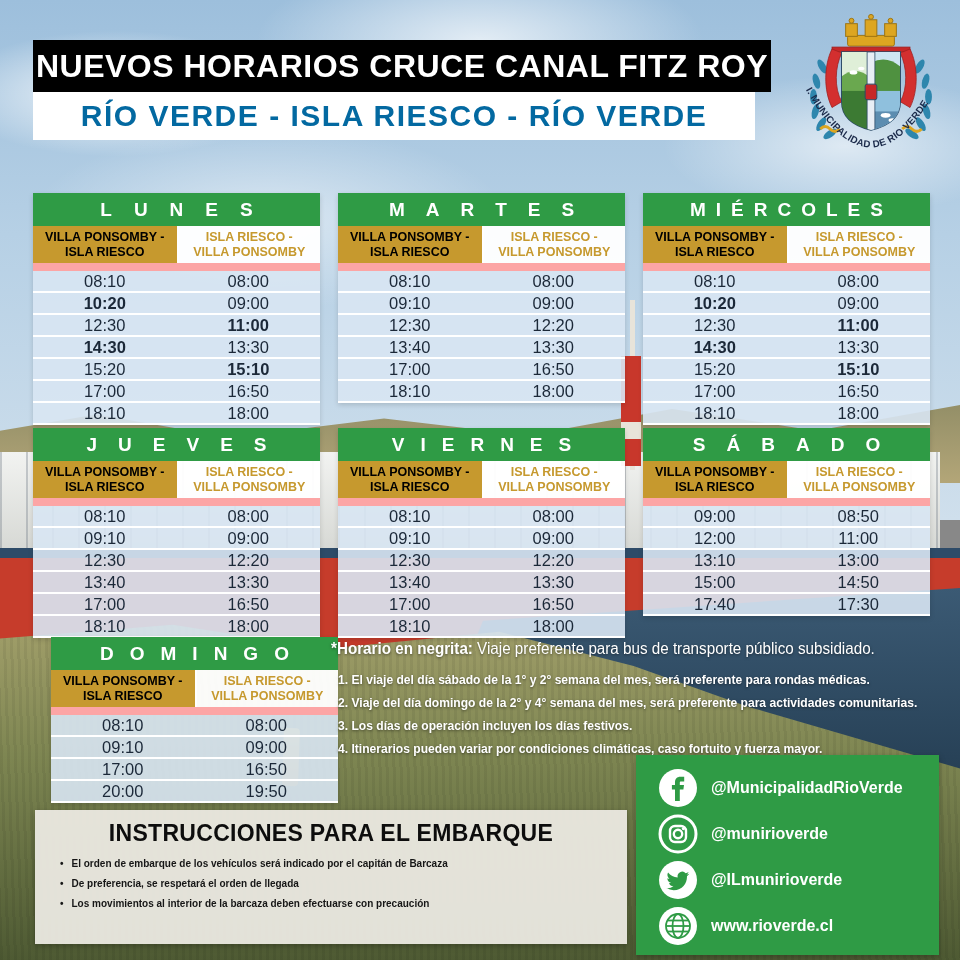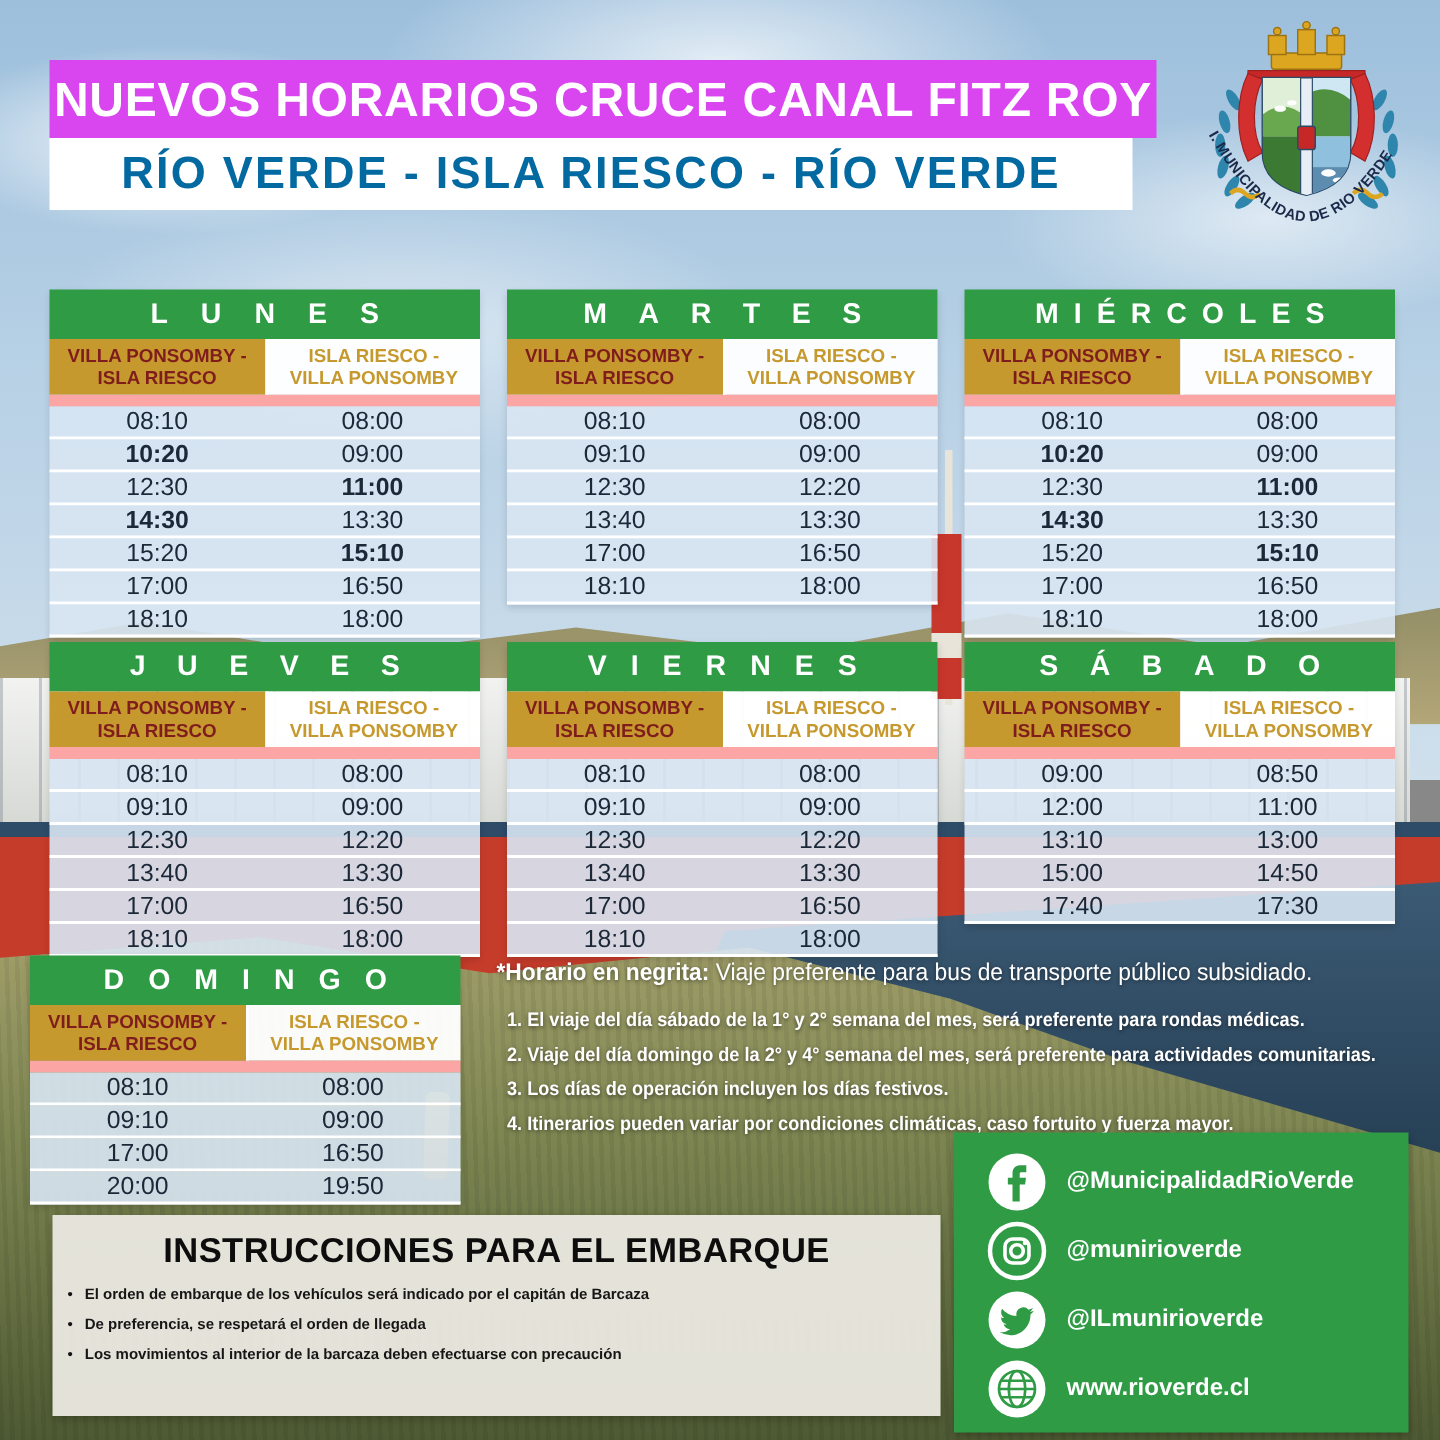--- a/index.html
+++ b/index.html
@@ -32,55 +32,55 @@
     clip-path:polygon(10% 16%,100% 0,100% 100%,0 80%);}
   .bg-grass{position:absolute;left:0;top:618px;width:960px;height:342px;
     background:
       repeating-linear-gradient(88deg, rgba(0,0,0,.06) 0 3px, transparent 3px 7px),
       linear-gradient(180deg,#a3a06b 0%,#7e8652 40%,#4e5a33 100%);
     clip-path:polygon(0 6%,18% 2%,34% 9%,52% 4%,66% 14%,78% 26%,100% 44%,100% 100%,0 100%);}
   .bg-post{position:absolute;left:283px;top:728px;width:16px;height:58px;border-radius:4px;
     background:linear-gradient(#e3c04f,#b98f2e);transform:rotate(2deg);}
 
   
-  .title-bar{position:absolute;left:33px;top:40px;width:738px;height:52px;background:#d946ef;
+  .title-bar{position:absolute;left:33px;top:40px;width:738px;height:52px;background:#000000;
     display:flex;align-items:center;justify-content:center;z-index:10;}
   .title-text{color:#fff;font-weight:bold;font-size:32px;letter-spacing:.5px;white-space:nowrap;}
   .subtitle-bar{position:absolute;left:33px;top:92px;width:722px;height:48px;background:#fff;
     display:flex;align-items:center;justify-content:center;z-index:10;}
   .subtitle-text{color:#0369a1;font-weight:bold;font-size:30px;letter-spacing:1.5px;white-space:nowrap;}
   .crest{position:absolute;left:793px;top:6px;width:156px;height:166px;z-index:10;}
 
   
   .day-table{position:absolute;width:287px;z-index:10;box-shadow:0 2px 5px rgba(0,0,0,.15);}
   .day-head{height:33px;line-height:33px;background:#2F9B45;color:#fff;font-weight:bold;
     font-size:19px;text-align:center;white-space:nowrap;overflow:hidden;}
   .col-heads{display:flex;height:37px;}
   .col-head{width:50%;box-sizing:border-box;display:flex;align-items:center;justify-content:center;
     text-align:center;font-size:12.5px;font-weight:bold;line-height:1.2;padding:2px 10px;}
-  .col-head.gold{background:#C6992E;color:#7f1d1d;}
+  .col-head.gold{background:#C6992E;color:#000000;}
   .col-head.white{background:rgba(255,255,255,.96);color:#C6992E;border-left:2px solid #fff;}
   .rows{border-top:8px solid #fca5a5;}
   .t-row{display:flex;height:20px;background:rgba(216,230,243,.9);border-bottom:2px solid #fff;}
   .cell{width:50%;text-align:center;font-size:16.5px;line-height:20px;color:#1B2838;}
   .cell.b{font-weight:bold;}
 
   
   .legend{position:absolute;left:331px;top:640px;width:628px;z-index:10;color:#fff;font-size:16px;
     white-space:nowrap;transform:scaleX(.95);transform-origin:left center;
     text-shadow:0 1px 3px rgba(0,0,0,.5);}
   .legend .lb{font-weight:bold;}
   .note-list{position:absolute;left:338px;top:668px;width:622px;z-index:10;}
   .note-item{color:#fff;font-weight:bold;font-size:13px;line-height:23px;white-space:nowrap;
     transform:scaleX(.93);transform-origin:left center;text-shadow:0 1px 3px rgba(0,0,0,.5);}
 
   
   .instructions{position:absolute;left:35px;top:810px;width:592px;height:134px;z-index:10;
     background:rgba(235,233,226,.95);box-shadow:0 2px 6px rgba(0,0,0,.25);
-    padding:10px 4px;box-sizing:border-box;}
+    padding:10px 19px;box-sizing:border-box;}
   .ins-title{text-align:center;font-weight:bold;font-size:23px;color:#0d0d0d;letter-spacing:.3px;margin-bottom:7px;}
   .ins-list{margin:0;padding:0;list-style:none;}
   .ins-item{font-weight:bold;font-size:10px;color:#161616;line-height:20px;white-space:nowrap;}
   .ins-item::before{content:"•";margin:0 8px 0 6px;}
 
   
   .social{position:absolute;left:636px;top:755px;width:303px;height:200px;background:#2F9B45;z-index:10;
     box-shadow:0 2px 6px rgba(0,0,0,.25);padding:12px 0 0 22px;box-sizing:border-box;}
   .s-row{display:flex;align-items:center;height:41px;margin-bottom:5px;}
   .s-icon{width:40px;height:40px;flex:none;}
@@ -369,21 +369,21 @@
         <div class="t-row">
           <div class="cell">15:00</div>
           <div class="cell">14:50</div>
         </div>
         <div class="t-row">
           <div class="cell">17:40</div>
           <div class="cell">17:30</div>
         </div>
       </div>
     </div>
-  <div class="day-table" style="left:20px;top:637px">
+  <div class="day-table" style="left:51px;top:637px">
       <div class="day-head" style="letter-spacing: 16px; text-indent: 16px;">DOMINGO</div>
       <div class="col-heads">
         <div class="col-head gold">VILLA PONSOMBY - ISLA RIESCO</div>
         <div class="col-head white">ISLA RIESCO - VILLA PONSOMBY</div>
       </div>
       <div class="rows">
         <div class="t-row">
           <div class="cell">08:10</div>
           <div class="cell">08:00</div>
         </div>

